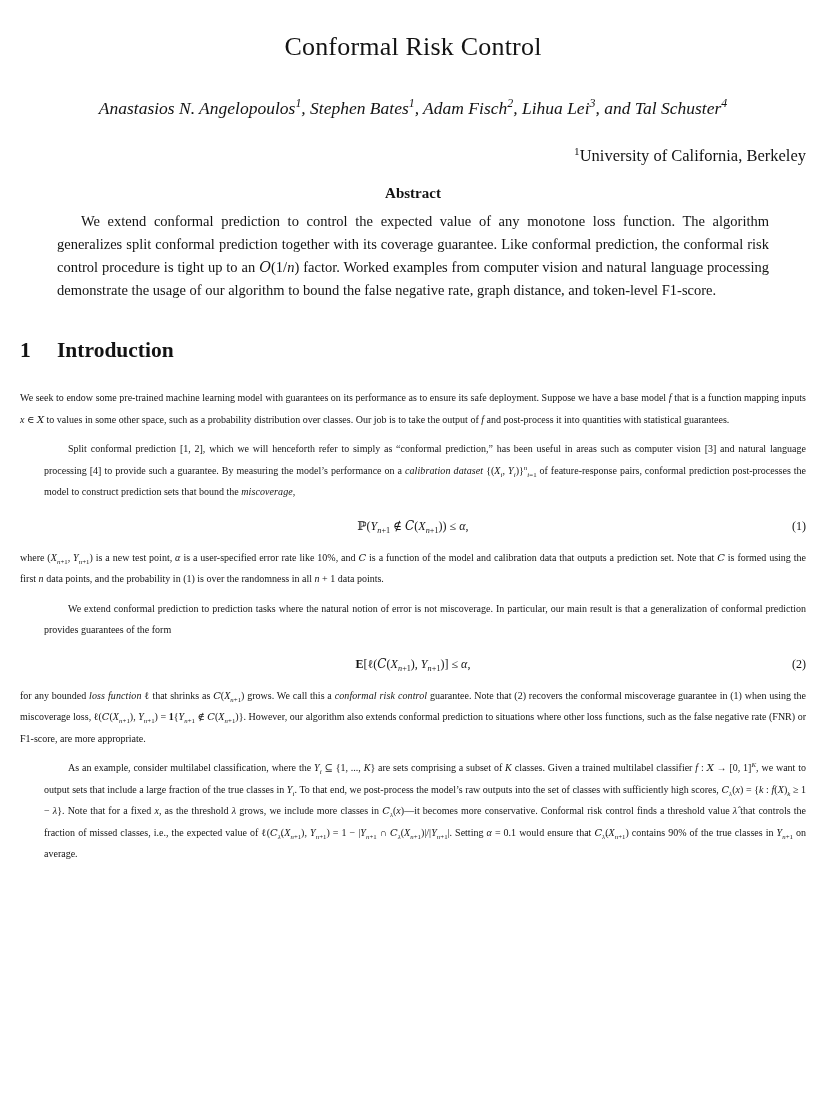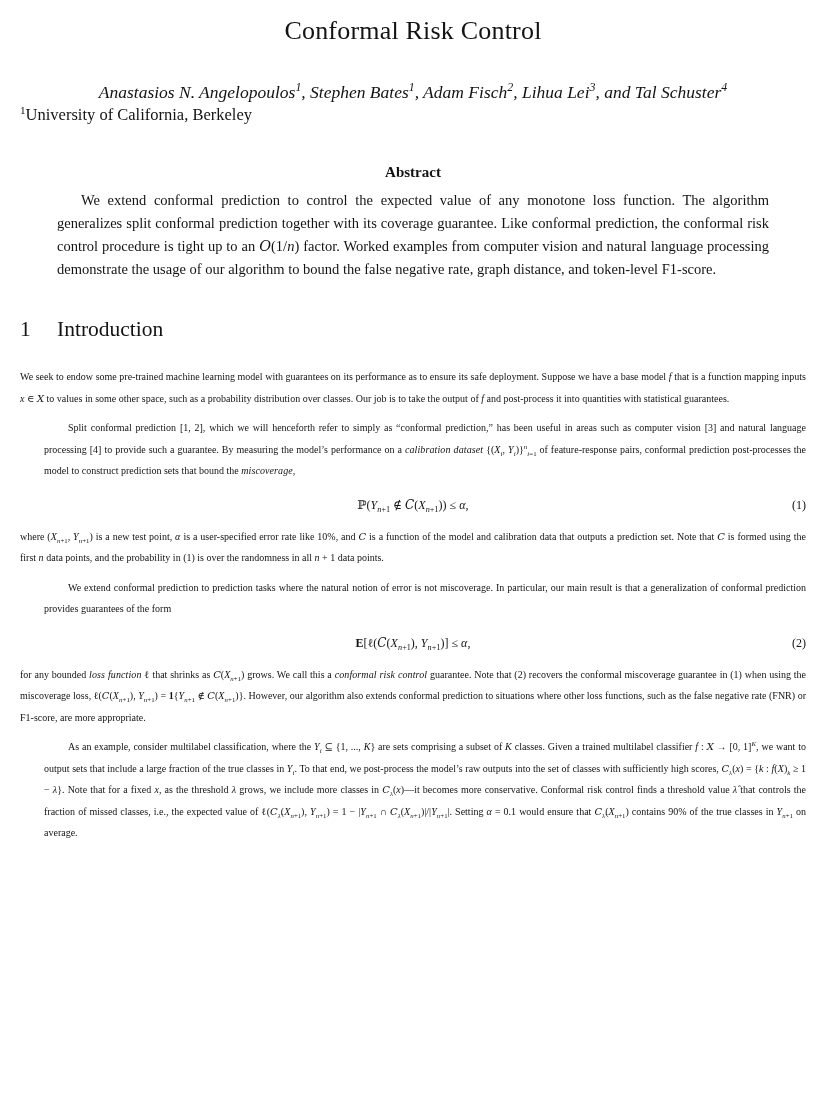--- a/index.html
+++ b/index.html
@@ -11,58 +11,59 @@
     width: 826px;
     height: 1106px;
     overflow: hidden;
     color: #131313;
     font-family: "Liberation Serif", "DejaVu Serif", serif;
   }
   .page {
     box-sizing: border-box;
     width: 826px;
     height: 1106px;
-    padding: 12px 20px 0 20px;
+    padding: 28px 20px 0 20px;
   }
   .paper-title {
     font-size: 26px;
     font-weight: normal;
     text-align: center;
     margin: 4px 0 0 0;
     letter-spacing: 0.2px;
   }
   .authors-line {
     text-align: center;
     font-size: 17.5px;
     margin-top: 36px;
     font-style: italic;
   }
   .affiliations {
-    text-align: left;
+    text-align: right;
     font-size: 16.5px;
     line-height: 23px;
+    margin-top: 25px;
   }
   .abstract-heading {
     text-align: center;
     font-size: 15px;
     font-weight: bold;
-    margin-top: 38px;
+    margin-top: 18px;
     font-family: Liberation Serif, serif;
   }
   .abstract-body {
     width: 712px;
     margin: 8px auto 0 auto;
     font-size: 14.5px;
     line-height: 23px;
     text-align: justify;
     text-indent: 24px;
   }
   .section-heading {
     font-size: 21.5px;
-    font-weight: normal;
+    font-weight: bold;
     margin-top: 36px;
   }
   .section-number {
     display: inline-block;
     width: 37px;
   }
   p.body {
     font-size: 10px;
     line-height: 21.5px;
     text-align: justify;

